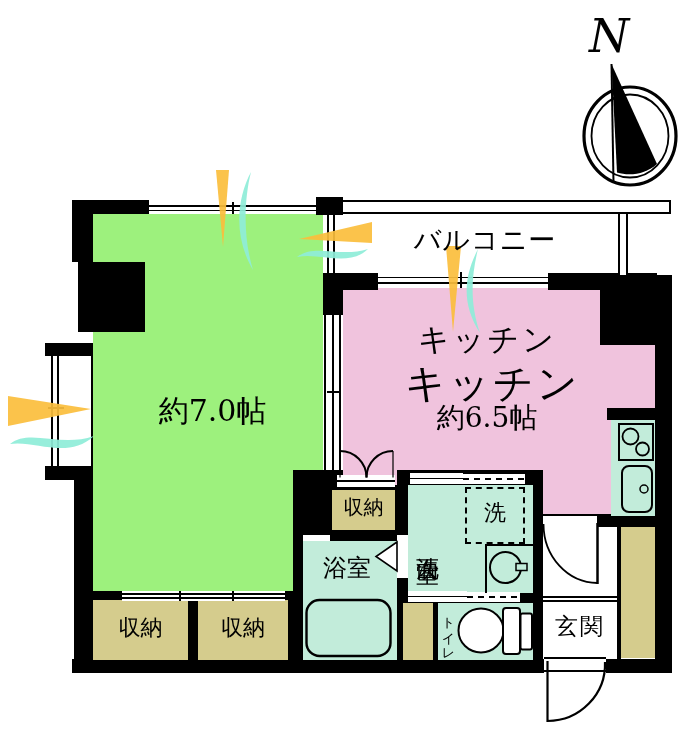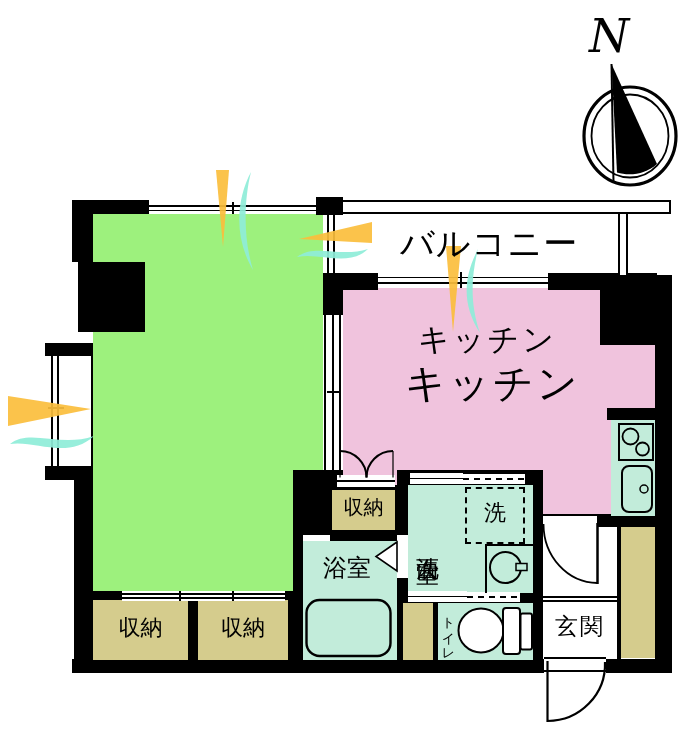--- a/index.html
+++ b/index.html
@@ -187,23 +187,25 @@
       <polygon points="299,239 372,222 372,243" style="fill:var(--deco-orange)"></polygon>
       <path d="M297 257 C315 243 340 258 368 249 C348 268 320 252 297 257 Z" style="fill:var(--deco-aqua)"></path>
       <polygon points="446,246 461,246 453,332" style="fill:var(--deco-orange)"></polygon>
       <path d="M478 249 C463 278 462 305 480 333 C470 304 471 277 478 249 Z" style="fill:var(--deco-aqua)"></path>
       <polygon points="8,396 91,409 8,426" style="fill:var(--deco-orange)"></polygon>
       <path d="M10 444 C30 428 60 448 94 436 C68 460 35 440 10 444 Z" style="fill:var(--deco-aqua)"></path>
     </g>
   </svg>
 
   <div class="lbl" style="left:579px;top:12px;width:60px;font-size:46px;font-style:italic;">N</div>
-  <div class="lbl" style="left:400px;top:226px;width:170px;font-size:34px;letter-spacing:1px;">バルコニー</div>
+  <div class="lbl" style="left:400px;top:226px;width:170px;font-size:27px;letter-spacing:1px;">バルコニー</div>
+  <div class="lbl" style="left:125px;top:395px;width:175px;font-size:30px;">約7.0帖</div>
   <div class="lbl" style="left:390px;top:323px;width:195px;font-size:31px;letter-spacing:3px;">キッチン</div>
   <div class="lbl" style="left:405px;top:362px;width:165px;font-size:40px;letter-spacing:3px;">キッチン</div>
+  <div class="lbl" style="left:412px;top:403px;width:150px;font-size:28px;">約6.5帖</div>
   <div class="lbl" style="left:330px;top:497px;width:67px;font-size:20px;">収納</div>
   <div class="lbl" style="left:303px;top:556px;width:88px;font-size:24px;">浴室</div>
   <div class="vlbl" style="left:416px;top:489px;height:105px;font-size:23px;">洗面室</div>
   <div class="lbl" style="left:465px;top:501px;width:60px;font-size:22px;">洗</div>
   <div class="vlbl" style="left:442px;top:605px;height:54px;font-size:13px;letter-spacing:1px;">トイレ</div>
   <div class="lbl" style="left:540px;top:614px;width:80px;font-size:23px;letter-spacing:2px;">玄関</div>
   <div class="lbl" style="left:93px;top:616px;width:95px;font-size:22px;">収納</div>
   <div class="lbl" style="left:198px;top:616px;width:90px;font-size:22px;">収納</div>
 </div>
 

